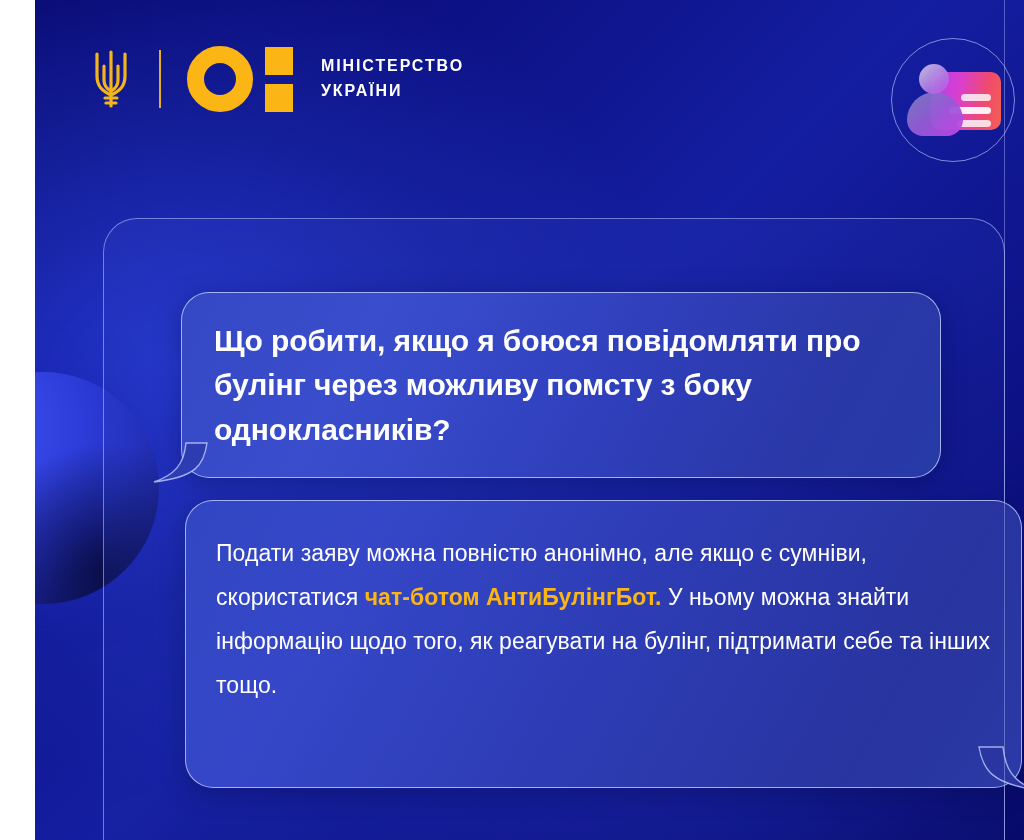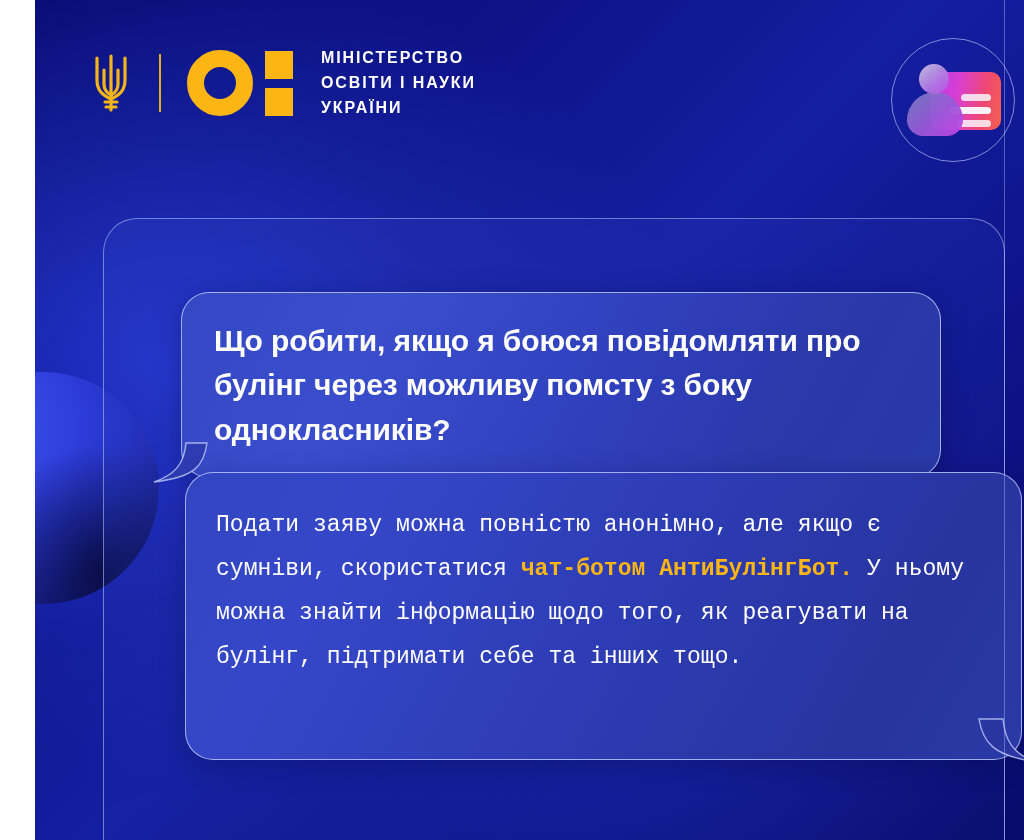--- a/index.html
+++ b/index.html
@@ -202,26 +202,25 @@
     position: absolute;
     left: -30px;
     bottom: -8px;
     width: 56px;
     height: 44px;
     overflow: visible;
   }
 
   .bubble-answer {
     left: 150px;
-    top: 472px;
+    top: 500px;
     width: 837px;
     height: 288px;
     background: linear-gradient(120deg, #3246c2 0%, #3547c8 20%, #2d3cb4 52%, #28349f 82%, #2a3aa6 100%);
     box-shadow: 0 6px 26px rgba(6,10,64,0.30);
-    font-family: Liberation Mono, monospace;
   }
   .bubble-answer .a-text {
     position: absolute;
     left: 30px;
     top: 30px;
     right: 26px;
     color: #ffffff;
     font-size: 23px;
     font-weight: normal;
     line-height: 1.92;
@@ -278,21 +277,20 @@
       <div class="mon-mark">
         <div class="mon-ring"></div>
         <div class="mon-squares">
           <div class="mon-sq"></div>
           <div class="mon-sq"></div>
         </div>
       </div>
 
       <div class="mon-words">
         <div>МІНІСТЕРСТВО</div>
-        <div>ОСВІТИ І НАУКИ</div>
         <div>УКРАЇНИ</div>
       </div>
     </div>
 
     <div class="badge">
       <div class="badge-glyph">
         <div class="card-shape">
           <div class="card-line l1"></div>
           <div class="card-line l2"></div>
           <div class="card-line l3"></div>

